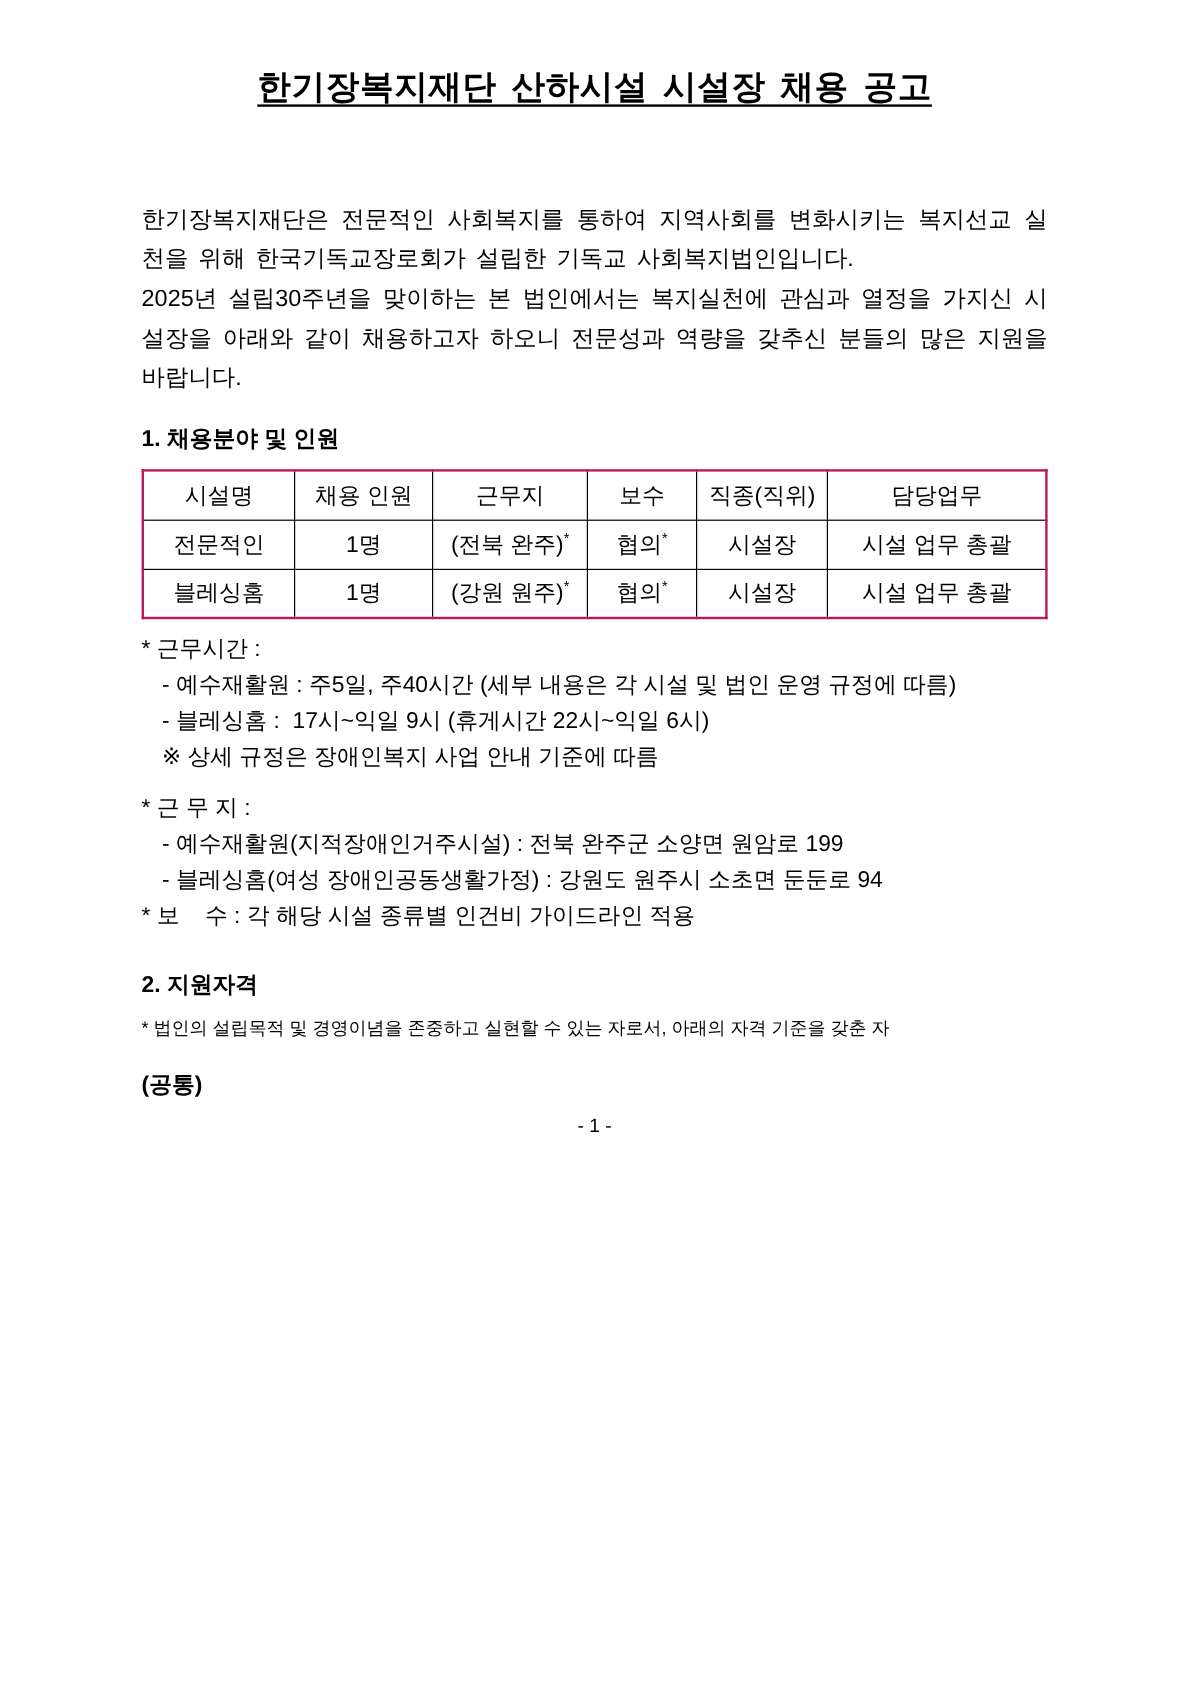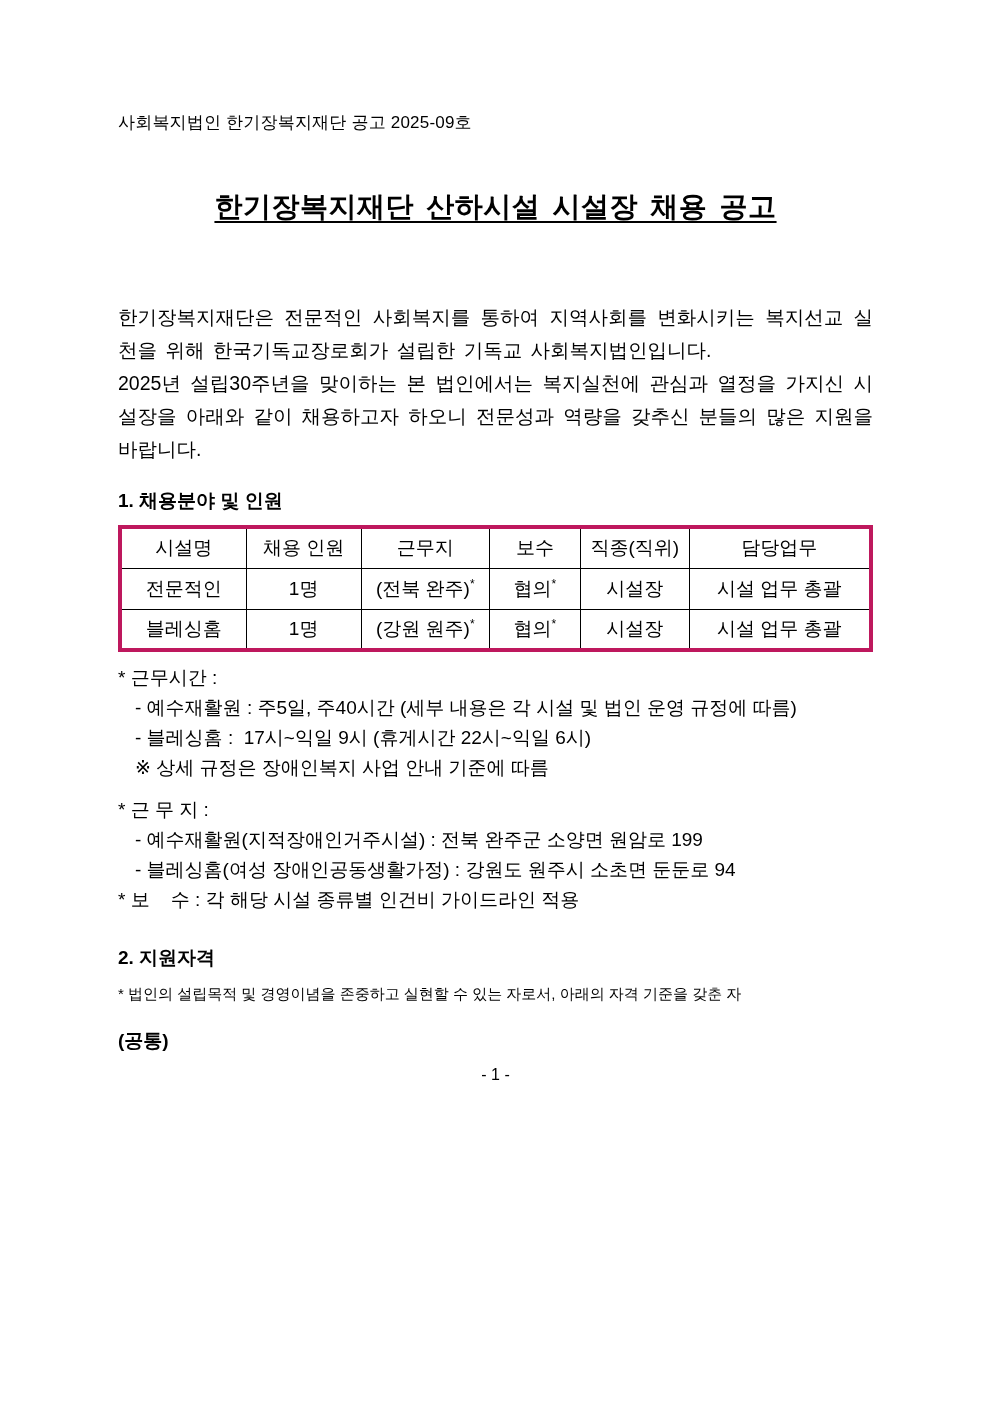--- a/index.html
+++ b/index.html
@@ -46,21 +46,21 @@
   .section-heading {
     font-size: 19px;
     line-height: 25px;
     font-weight: bold;
   }
   .sec1-heading { margin-top: 22px; }
   .recruit-table {
     margin-top: 12px;
     width: 100%;
     border-collapse: collapse;
-    border: 4px solid #be185d;
+    border: 2px solid #be185d;
     table-layout: fixed;
     padding-left: 20px;
   }
   .recruit-table th, .recruit-table td {
     border: 1px solid #000000;
     height: 41px;
     text-align: center;
     vertical-align: middle;
     font-size: 19px;
     font-weight: normal;
@@ -117,21 +117,20 @@
     text-align: center;
     font-size: 16px;
     line-height: 22px;
   }
 </style>
 </head>
 <body>
 
 <div class="page">
 
-  <div class="doc-number">사회복지법인 한기장복지재단 공고 2025-09호</div>
 
   <h1 class="title">한기장복지재단 산하시설 시설장 채용 공고</h1>
 
   <div class="intro">
     <p>한기장복지재단은 전문적인 사회복지를 통하여 지역사회를 변화시키는 복지선교 실천을 위해 한국기독교장로회가 설립한 기독교 사회복지법인입니다.</p>
     <p>2025년 설립30주년을 맞이하는 본 법인에서는 복지실천에 관심과 열정을 가지신 시설장을 아래와 같이 채용하고자 하오니 전문성과 역량을 갖추신 분들의 많은 지원을 바랍니다.</p>
   </div>
 
   <h2 class="section-heading sec1-heading">1. 채용분야 및 인원</h2>
 

